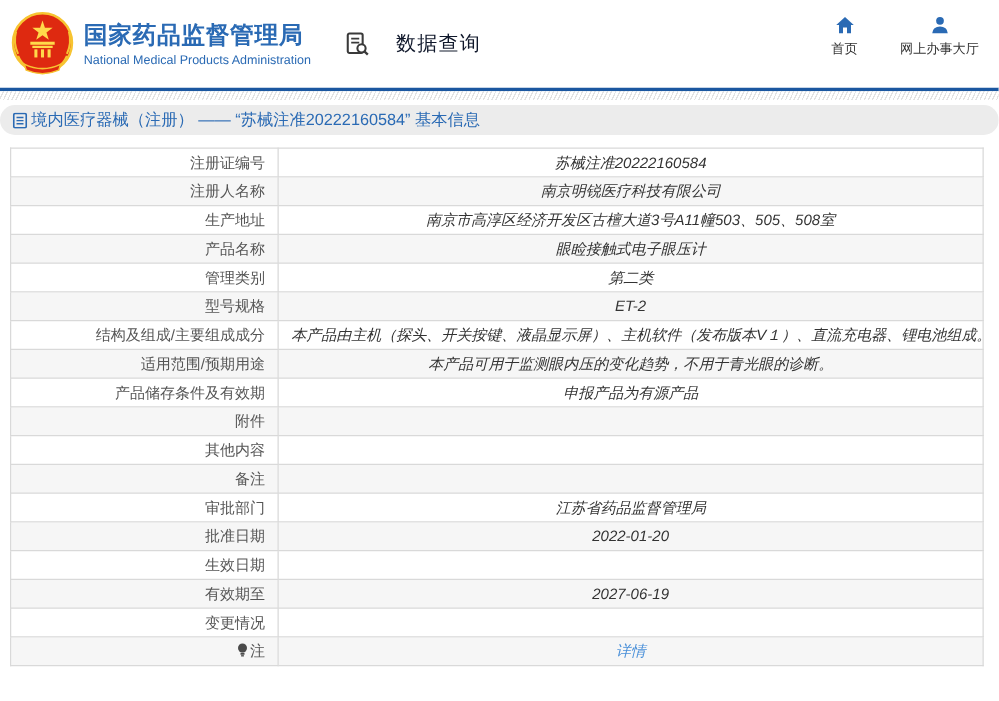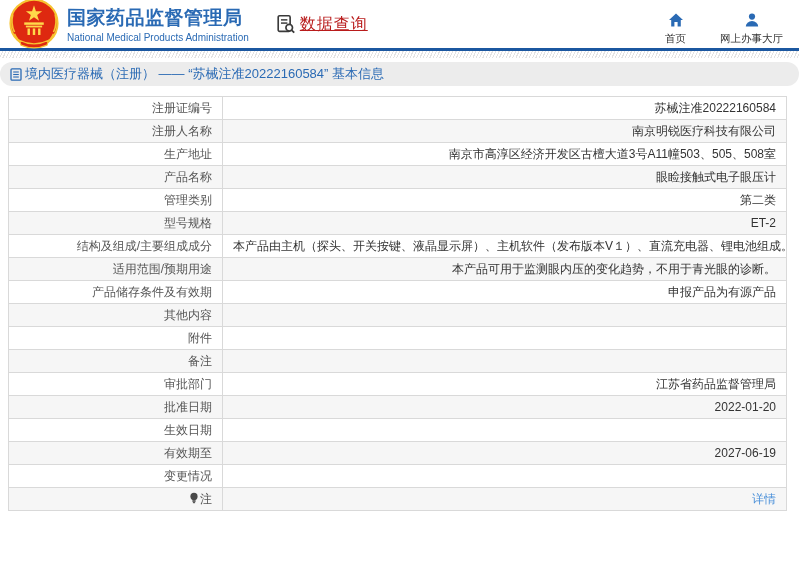--- a/index.html
+++ b/index.html
@@ -5,21 +5,21 @@
   * { box-sizing: border-box; margin: 0; padding: 0; }
   html, body {
     width: 799px; height: 561px;
     background: #ffffff;
     font-family: "Liberation Sans", "DejaVu Sans", sans-serif;
     overflow: hidden;
   }
   
   .header {
     position: relative;
-    height: 48px;
+    height: 70px;
     background: #ffffff;
     display: flex;
     align-items: center;
   }
   .emblem {
     width: 52px; height: 52px;
     margin-left: 8px;
     flex: 0 0 auto;
   }
   .org-names { margin-left: 7px; }
@@ -37,24 +37,23 @@
   }
   .module {
     display: flex;
     align-items: center;
     margin-left: 26px;
     cursor: pointer;
   }
   .module-icon { width: 22px; height: 22px; display: inline-block; }
   .module-label {
     font-size: 16px;
-    color: #b91c1c;
-    margin-left: 3px;
+    color: #0f172a;
+    margin-left: 20px;
     letter-spacing: 1px;
-    text-decoration: underline;
   }
   .nav {
     position: absolute;
     right: 16px;
     top: 12px;
     display: flex;
     gap: 34px;
   }
   .nav-item {
     display: flex;
@@ -100,21 +99,21 @@
     vertical-align: middle;
     padding: 2px 10px;
     overflow: hidden;
     white-space: nowrap;
   }
   td.label-cell {
     width: 214px;
     text-align: right;
     color: #555555;
   }
-  td.value-cell { text-align: right; color: #333333; }
+  td.value-cell { text-align: center; color: #333333; font-style: italic; }
   td.value-cell a {
     color: #4a90d9;
     text-decoration: none;
     cursor: pointer;
   }
   .bulb-icon {
     display: inline-block;
     width: 10px; height: 12px;
     vertical-align: -1px;
     margin-right: 1px;
@@ -215,25 +214,25 @@
         </tr>
         <tr>
           <td class="label-cell"><span>适用范围/预期用途</span></td>
           <td class="value-cell"><span>本产品可用于监测眼内压的变化趋势，不用于青光眼的诊断。</span></td>
         </tr>
         <tr>
           <td class="label-cell"><span>产品储存条件及有效期</span></td>
           <td class="value-cell"><span>申报产品为有源产品</span></td>
         </tr>
         <tr>
+          <td class="label-cell"><span>附件</span></td>
+          <td class="value-cell"><span></span></td>
+        </tr>
+        <tr>
           <td class="label-cell"><span>其他内容</span></td>
-          <td class="value-cell"><span></span></td>
-        </tr>
-        <tr>
-          <td class="label-cell"><span>附件</span></td>
           <td class="value-cell"><span></span></td>
         </tr>
         <tr>
           <td class="label-cell"><span>备注</span></td>
           <td class="value-cell"><span></span></td>
         </tr>
         <tr>
           <td class="label-cell"><span>审批部门</span></td>
           <td class="value-cell"><span>江苏省药品监督管理局</span></td>
         </tr>

